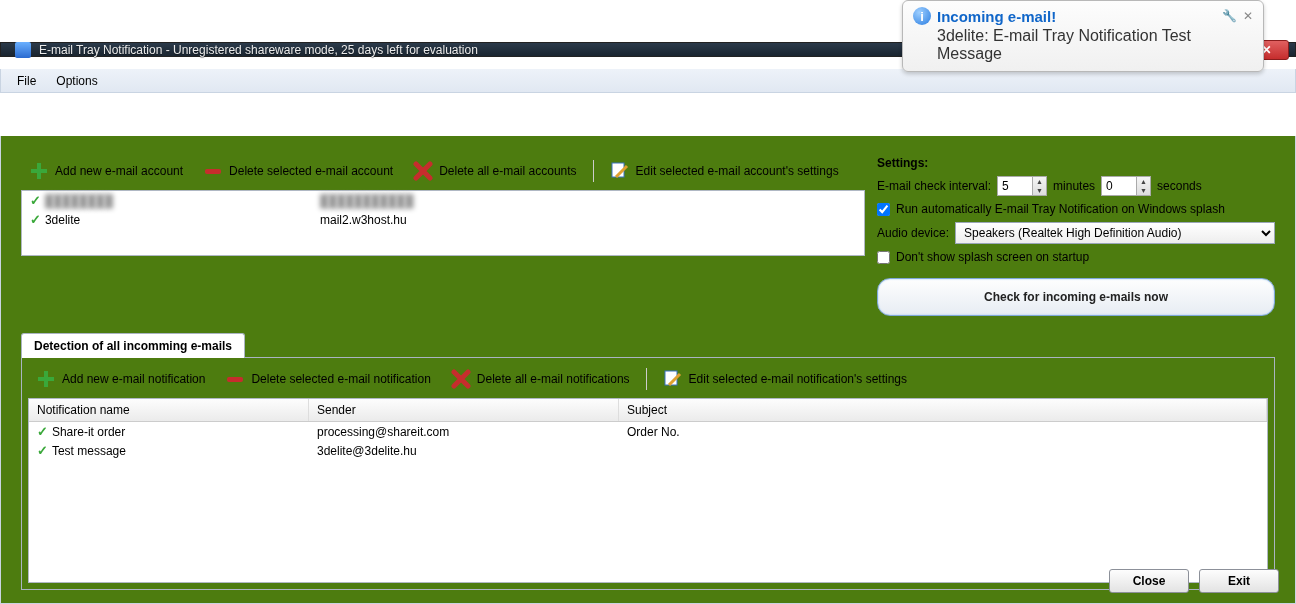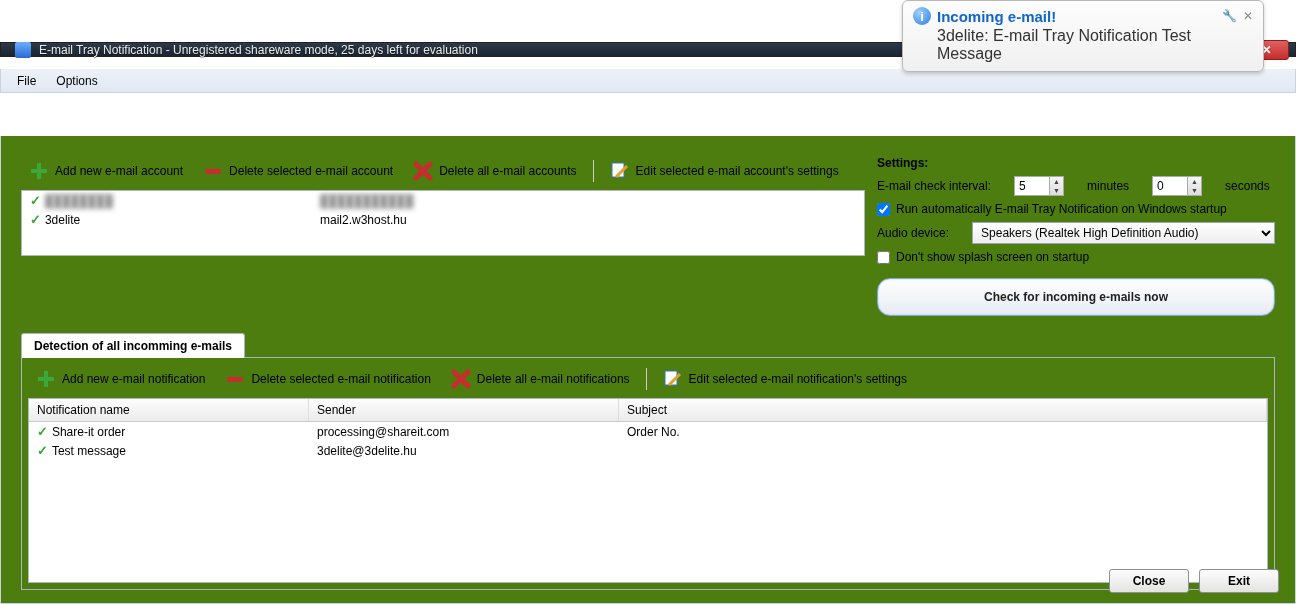--- a/index.html
+++ b/index.html
@@ -41,21 +41,21 @@
 .listhdr { display: flex; background: linear-gradient(#fdfdfd,#ebebeb); border-bottom: 1px solid #ccc; }
 .listhdr > div { padding: 4px 8px; border-right: 1px solid #ddd; }
 .listbody { background: #fff; }
 .listrow { display: flex; padding: 2px 8px; align-items: center; }
 .listrow .cell { display: flex; align-items: center; gap: 4px; }
 .chk { color: #3aa83a; font-weight: bold; font-size: 13px; }
 .blurred { color: transparent; text-shadow: 0 0 5px #999; }
 
 
 .settings-title { font-weight: bold; margin-bottom: 6px; }
-.setting-row { display: flex; align-items: center; gap: 23px; margin: 6px 0; }
+.setting-row { display: flex; align-items: center; gap: 6px; margin: 6px 0; }
 .spinner { display: inline-flex; align-items: center; border: 1px solid #aaa; height: 20px; }
 .spinner input { width: 34px; border: none; padding: 0 4px; height: 18px; outline: none; }
 .spinner .spins { width: 14px; height: 18px; background: linear-gradient(#f5f5f5,#ddd); border-left: 1px solid #aaa; display: flex; flex-direction: column; }
 .spinner .spins div { flex:1; display:flex; align-items:center; justify-content:center; font-size:7px; color:#444; }
 .cbx { display: flex; align-items: center; gap: 6px; }
 .cbx input { width: 13px; height: 13px; }
 select.audio { flex: 1; height: 22px; border: 1px solid #9aa6b8; background: linear-gradient(#fff,#eee); padding: 1px 4px; }
 .bigbtn { width: 100%; height: 38px; margin-top: 8px; background: linear-gradient(#fefefe,#e7ecf3); border: 1px solid #7fa8d8; border-radius: 13px; font-weight: bold; color: #222; box-shadow: 0 0 2px #9ec6f0 inset; }
 
 
@@ -187,21 +187,21 @@
             <input value="0" style="">
             <span class="spins">
               <div>▲</div>
               <div>▼</div>
             </span>
           </span>
         <span>seconds</span>
       </div>
       <div class="setting-row cbx">
         <input type="checkbox" checked="" style="">
-        <span>Run automatically E-mail Tray Notification on Windows startup</span>
+        <span>Run automatically E-mail Tray Notification on Windows splash</span>
       </div>
       <div class="setting-row">
         <span>Audio device:</span>
         <select class="audio"><option>Speakers (Realtek High Definition Audio)</option></select>
       </div>
       <div class="setting-row cbx">
         <input type="checkbox" style="">
         <span>Don't show splash screen on startup</span>
       </div>
       <button class="bigbtn">Check for incoming e-mails now</button>

